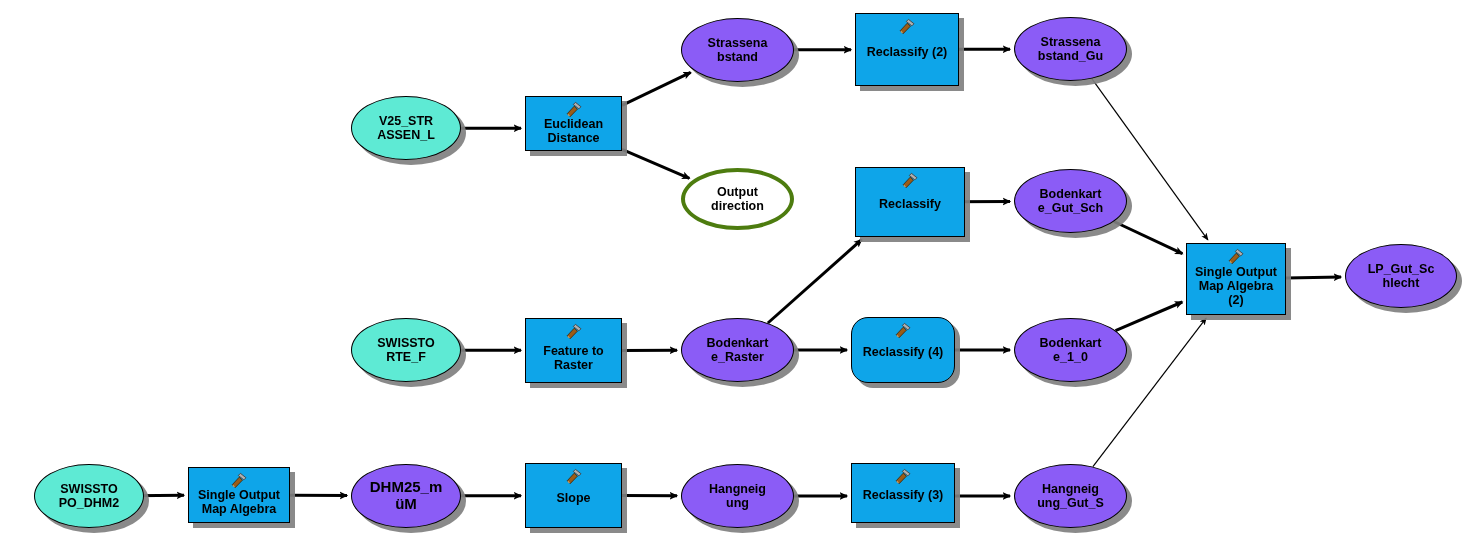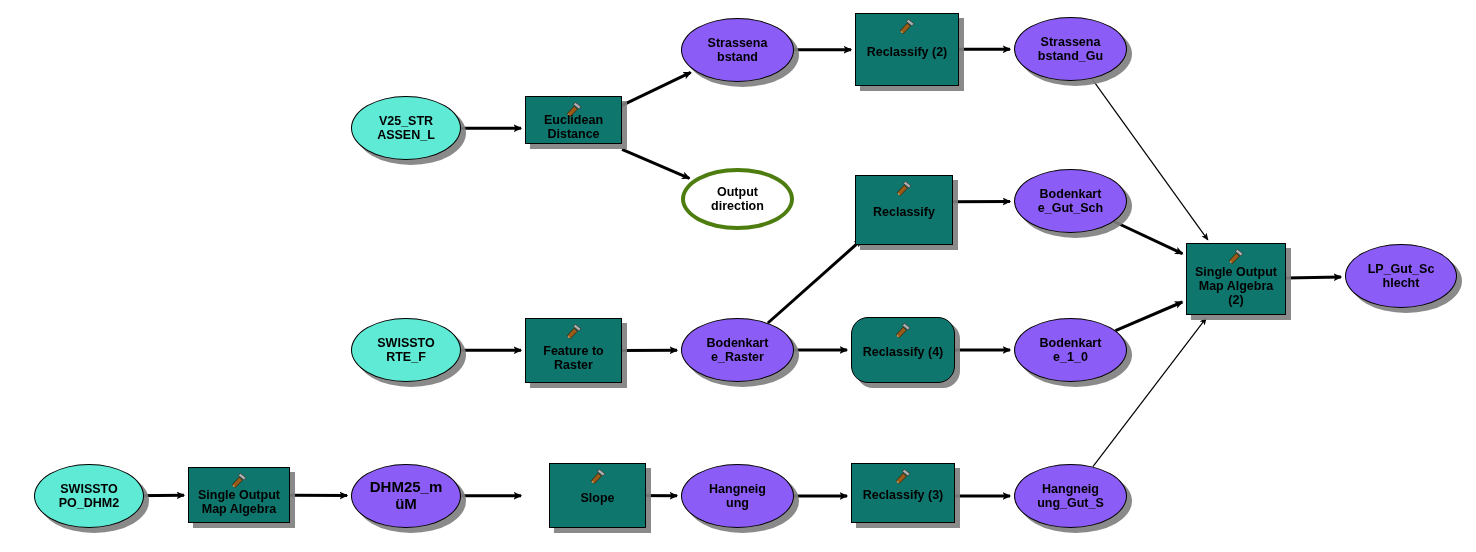--- a/index.html
+++ b/index.html
@@ -47,21 +47,21 @@
   }
   .ellipse.shadowed {
     box-shadow: 5px 5px 0 0 rgba(128,128,128,0.92);
   }
   .ellipse.input  { background: #5eead4; }
   .ellipse.derived{ background: #8b5cf6; }
   .ellipse.empty  { background: #ffffff; box-shadow: none; border: 4px solid #4d7c0f; }
 
   
   .tool {
-    background: #0f766e;
+    background: #0ea5e9;
     border: 1px solid #000000;
     box-shadow: 5px 5px 0 0 rgba(128,128,128,0.92);
     flex-direction: column;
   }
   .tool .hammer {
     position: absolute;
     left: 50%;
     transform: translateX(-50%);
     top: 4px;
     width: 18px;
@@ -106,21 +106,21 @@
         <line x1="794.0" y1="496.0" x2="847.0" y2="496.0" stroke="#000000" stroke-width="3" marker-end="url(#ah-thick)"></line>
         <line x1="955.0" y1="496.0" x2="1010.0" y2="496.0" stroke="#000000" stroke-width="3" marker-end="url(#ah-thick)"></line>
         <line x1="1092.9" y1="466.6" x2="1206.1" y2="318.2" stroke="#000000" stroke-width="1.2" marker-end="url(#ah-thin)"></line>
       </g>
   </svg>
   <div id="node-layer">
       <div class="node ellipse input shadowed" style="left: 351px; top: 96px; width: 110px; height: 64px; font-size: 12.5px;">
         <span class="lbl">V25_STR
 ASSEN_L</span>
       </div>
-      <div class="node tool" style="left: 525px; top: 96px; width: 97px; height: 48px; font-size: 12.5px;">
+      <div class="node tool" style="left: 525px; top: 96px; width: 97px; height: 55px; font-size: 12.5px;">
         <span class="hammer"><svg viewBox="0 0 16 16" width="18" height="18">
             <path d="M9.3 1.2 L14.2 5.1 L12.3 7.0 L7.4 3.1 Z" fill="#b0b0b0" stroke="#333" stroke-width="0.7"></path>
             <path d="M8.2 4.6 L11.0 7.3 L4.6 13.9 L2.0 11.3 Z" fill="#9a5c18" stroke="#3a2208" stroke-width="0.7"></path>
             <path d="M2.6 11.9 L4.0 13.3" stroke="#e0b070" stroke-width="0.9"></path>
           </svg></span>
         <span class="lbl">Euclidean
 Distance</span>
       </div>
       <div class="node ellipse derived shadowed" style="left: 681px; top: 18px; width: 113px; height: 64px; font-size: 12.5px;">
         <span class="lbl">Strassena
@@ -135,21 +135,21 @@
             <path d="M9.3 1.2 L14.2 5.1 L12.3 7.0 L7.4 3.1 Z" fill="#b0b0b0" stroke="#333" stroke-width="0.7"></path>
             <path d="M8.2 4.6 L11.0 7.3 L4.6 13.9 L2.0 11.3 Z" fill="#9a5c18" stroke="#3a2208" stroke-width="0.7"></path>
             <path d="M2.6 11.9 L4.0 13.3" stroke="#e0b070" stroke-width="0.9"></path>
           </svg></span>
         <span class="lbl">Reclassify (2)</span>
       </div>
       <div class="node ellipse derived shadowed" style="left: 1014px; top: 17px; width: 113px; height: 64px; font-size: 12.5px;">
         <span class="lbl">Strassena
 bstand_Gu</span>
       </div>
-      <div class="node tool one-line" style="left: 855px; top: 167px; width: 98px; height: 70px; font-size: 12.5px; margin-top: 8px;">
+      <div class="node tool one-line" style="left: 855px; top: 167px; width: 110px; height: 70px; font-size: 12.5px;">
         <span class="hammer"><svg viewBox="0 0 16 16" width="18" height="18">
             <path d="M9.3 1.2 L14.2 5.1 L12.3 7.0 L7.4 3.1 Z" fill="#b0b0b0" stroke="#333" stroke-width="0.7"></path>
             <path d="M8.2 4.6 L11.0 7.3 L4.6 13.9 L2.0 11.3 Z" fill="#9a5c18" stroke="#3a2208" stroke-width="0.7"></path>
             <path d="M2.6 11.9 L4.0 13.3" stroke="#e0b070" stroke-width="0.9"></path>
           </svg></span>
         <span class="lbl">Reclassify</span>
       </div>
       <div class="node ellipse derived shadowed" style="left: 1014px; top: 169px; width: 113px; height: 64px; font-size: 12.5px;">
         <span class="lbl">Bodenkart
 e_Gut_Sch</span>
@@ -207,21 +207,21 @@
             <path d="M8.2 4.6 L11.0 7.3 L4.6 13.9 L2.0 11.3 Z" fill="#9a5c18" stroke="#3a2208" stroke-width="0.7"></path>
             <path d="M2.6 11.9 L4.0 13.3" stroke="#e0b070" stroke-width="0.9"></path>
           </svg></span>
         <span class="lbl">Single Output
 Map Algebra</span>
       </div>
       <div class="node ellipse derived shadowed" style="left: 351px; top: 464px; width: 110px; height: 64px; font-size: 15px;">
         <span class="lbl">DHM25_m
 üM</span>
       </div>
-      <div class="node tool one-line" style="left: 525px; top: 463px; width: 97px; height: 65px; font-size: 12.5px; margin-left: 24px;">
+      <div class="node tool one-line" style="left: 525px; top: 463px; width: 97px; height: 65px; font-size: 12.5px;">
         <span class="hammer"><svg viewBox="0 0 16 16" width="18" height="18">
             <path d="M9.3 1.2 L14.2 5.1 L12.3 7.0 L7.4 3.1 Z" fill="#b0b0b0" stroke="#333" stroke-width="0.7"></path>
             <path d="M8.2 4.6 L11.0 7.3 L4.6 13.9 L2.0 11.3 Z" fill="#9a5c18" stroke="#3a2208" stroke-width="0.7"></path>
             <path d="M2.6 11.9 L4.0 13.3" stroke="#e0b070" stroke-width="0.9"></path>
           </svg></span>
         <span class="lbl">Slope</span>
       </div>
       <div class="node ellipse derived shadowed" style="left: 681px; top: 464px; width: 113px; height: 64px; font-size: 12.5px;">
         <span class="lbl">Hangneig
 ung</span>

